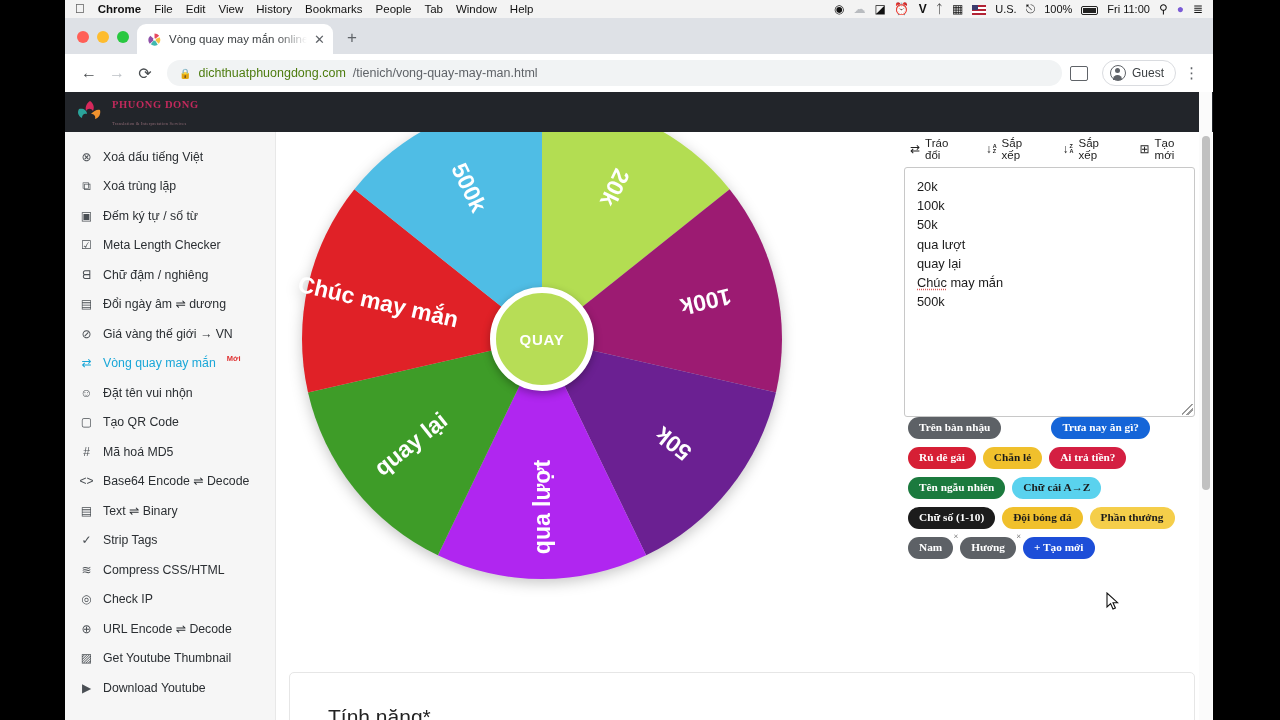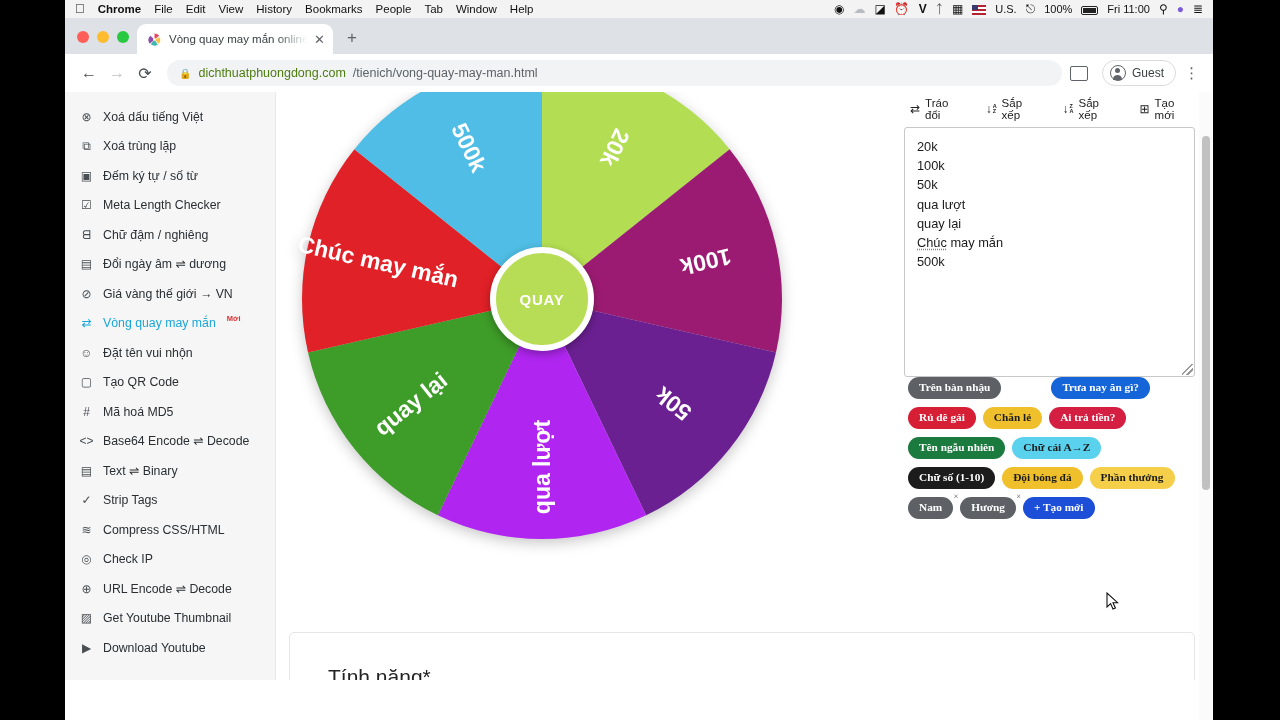--- a/index.html
+++ b/index.html
@@ -357,20 +357,35 @@
       <span class="profile">
         <span class="avatar-circ"></span>
         <span>Guest</span>
       </span>
       <span class="kebab">⋮</span>
     </div>
   </div>
 
   <div class="viewport">
 
+    <div class="sitehead">
+      <div class="logo">
+        <span class="logo-mark">
+          <svg width="30" height="26" viewBox="0 0 30 26">
+            <path d="M15 2 C18 4 20 8 18 12 C16 9 13 9 11 12 C10 7 12 4 15 2Z" fill="#d6295c"></path>
+            <path d="M4 10 C8 9 12 11 12 15 C9 14 7 16 7 19 C3 17 2 13 4 10Z" fill="#2aa39a"></path>
+            <path d="M25 11 C26 15 24 19 20 20 C21 17 19 15 16 15 C19 12 22 10 25 11Z" fill="#f0922e"></path>
+          </svg>
+        </span>
+        <span class="logo-text">
+          <span class="logo-name">PHUONG DONG</span><br>
+          <span class="logo-sub">Translation &amp; Interpretation Services</span>
+        </span>
+      </div>
+    </div>
 
     <div class="pagebody">
 
       <div class="sidebar" id="sidebar">
           <div class="side-item">
             <span class="sico">⊗</span>
             <span>Xoá dấu tiếng Việt</span>
           </div>
           <div class="side-item">
             <span class="sico">⧉</span>

